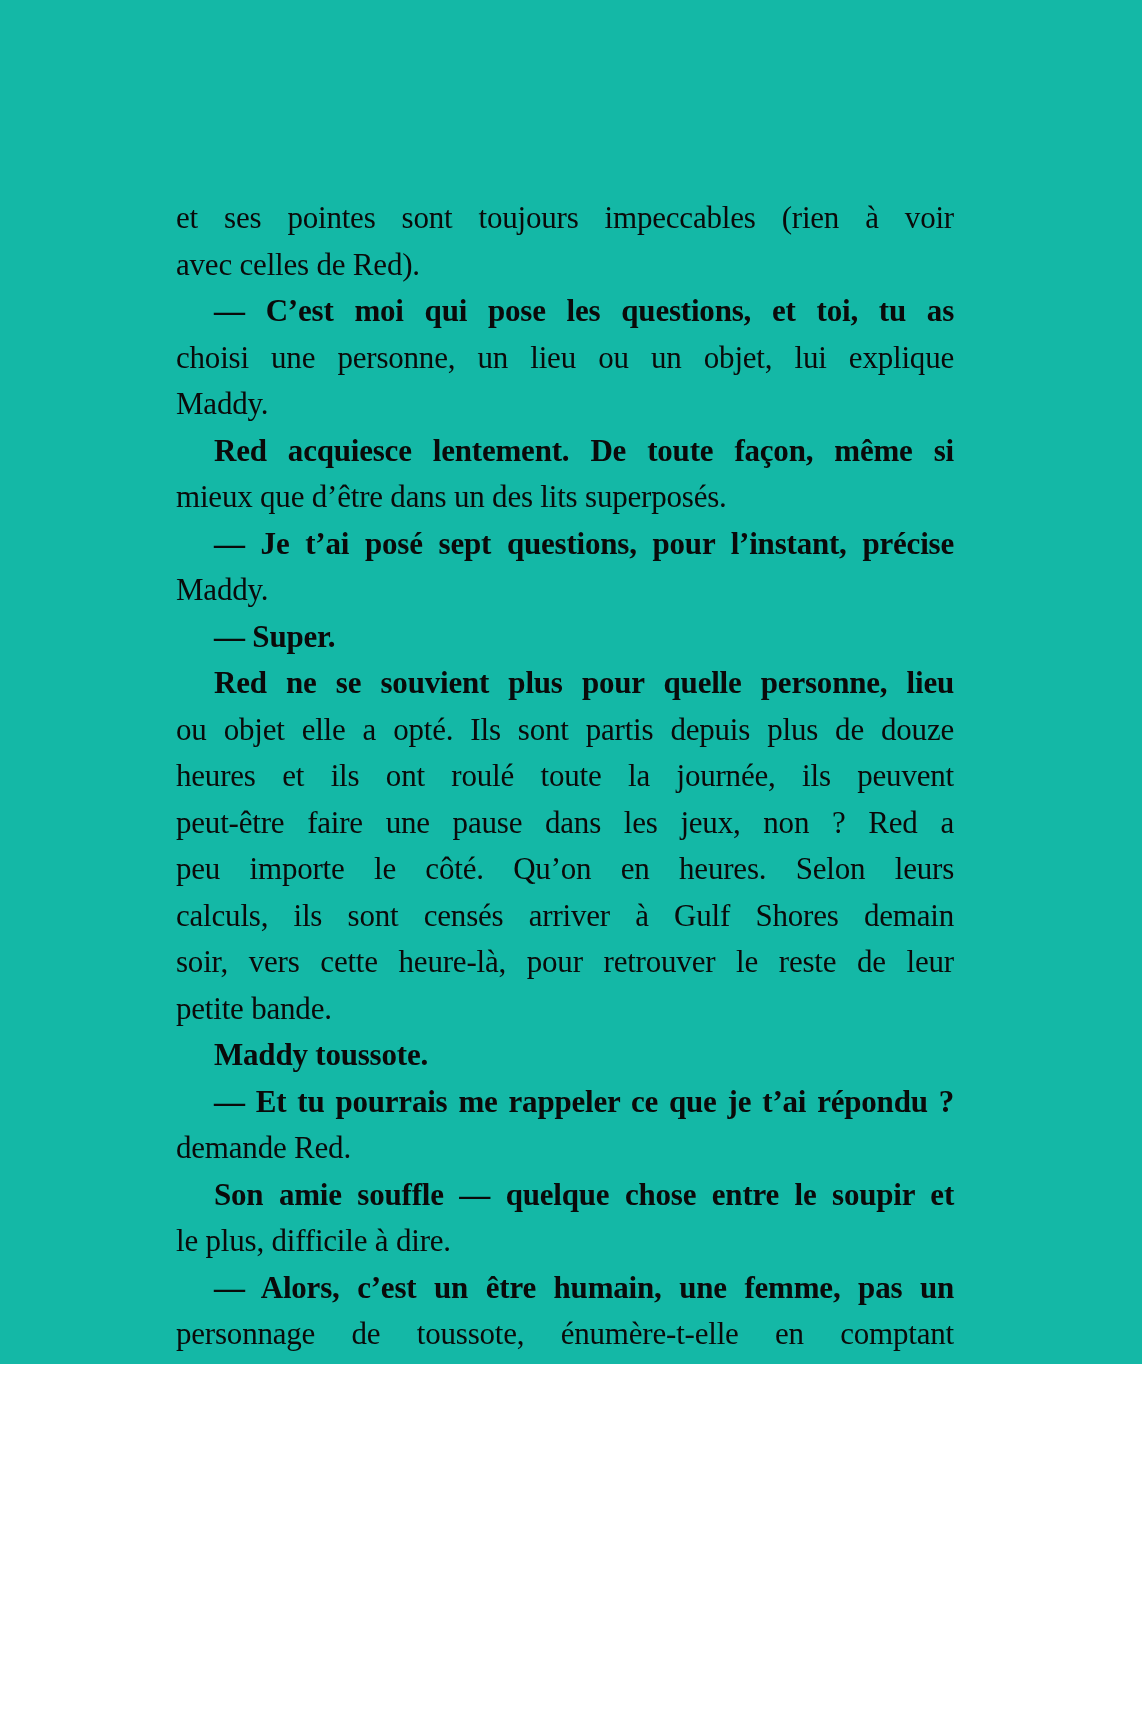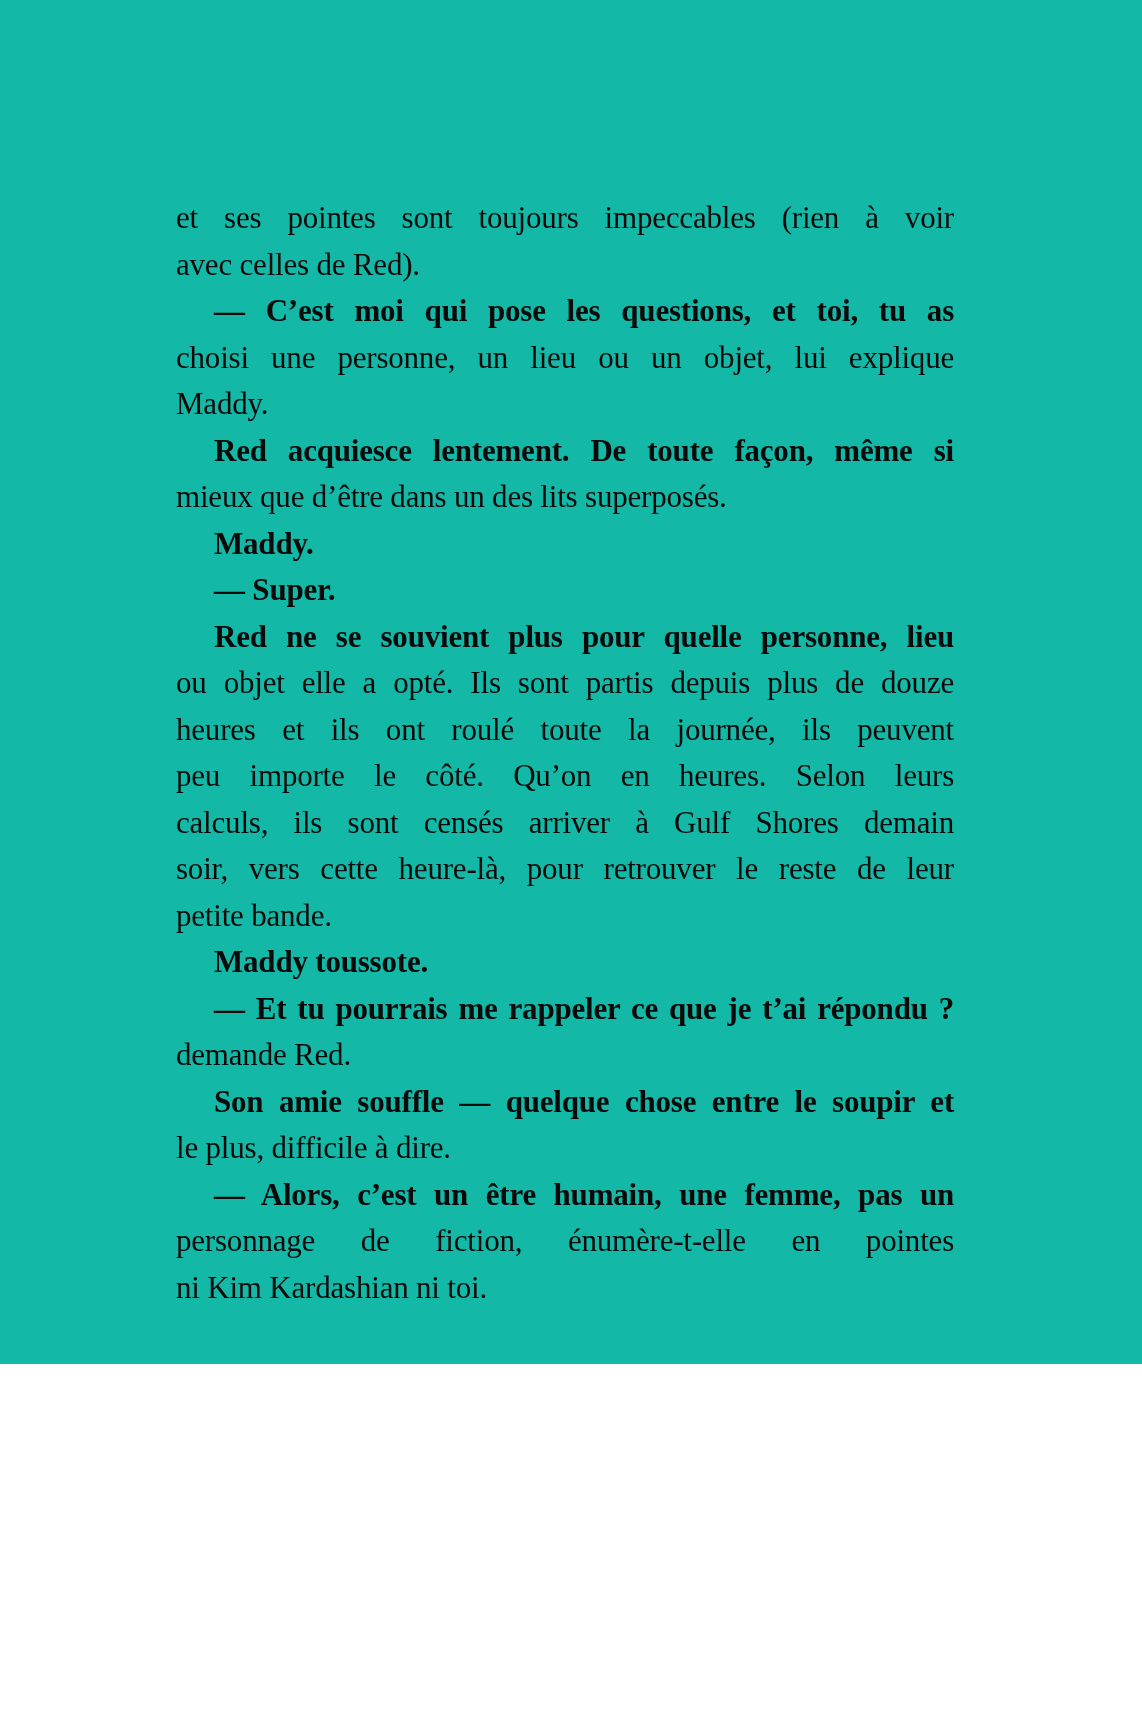--- a/index.html
+++ b/index.html
@@ -62,45 +62,47 @@
       <div class="para indent">
         <div class="line">— C’est moi qui pose les questions, et toi, tu as</div>
         <div class="line">choisi une personne, un lieu ou un objet, lui explique</div>
         <div class="line last">Maddy.</div>
       </div>
       <div class="para indent">
         <div class="line">Red acquiesce lentement. De toute façon, même si</div>
         <div class="line last">mieux que d’être dans un des lits superposés.</div>
       </div>
       <div class="para indent">
+        <div class="line">— Je t’ai posé sept questions, pour l’instant, précise</div>
         <div class="line last">Maddy.</div>
       </div>
       <div class="para indent">
         <div class="line last">— Super.</div>
       </div>
       <div class="para indent">
         <div class="line">Red ne se souvient plus pour quelle personne, lieu</div>
         <div class="line">ou objet elle a opté. Ils sont partis depuis plus de douze</div>
         <div class="line">heures et ils ont roulé toute la journée, ils peuvent</div>
+        <div class="line">peut-être faire une pause dans les jeux, non ? Red a</div>
         <div class="line">peu importe le côté. Qu’on en heures. Selon leurs</div>
         <div class="line">calculs, ils sont censés arriver à Gulf Shores demain</div>
         <div class="line">soir, vers cette heure-là, pour retrouver le reste de leur</div>
         <div class="line last">petite bande.</div>
       </div>
       <div class="para indent">
         <div class="line last">Maddy toussote.</div>
       </div>
       <div class="para indent">
         <div class="line">— Et tu pourrais me rappeler ce que je t’ai répondu ?</div>
         <div class="line last">demande Red.</div>
       </div>
       <div class="para indent">
         <div class="line">Son amie souffle — quelque chose entre le soupir et</div>
         <div class="line last">le plus, difficile à dire.</div>
       </div>
       <div class="para indent">
         <div class="line">— Alors, c’est un être humain, une femme, pas un</div>
-        <div class="line">personnage de fiction, énumère-t-elle en pointes</div>
+        <div class="line">personnage de toussote, énumère-t-elle en comptant</div>
         <div class="line last">ni Kim Kardashian ni toi.</div>
       </div>
     </div>
   <div class="page-number">14</div>
 </div>
 
 </body></html>

